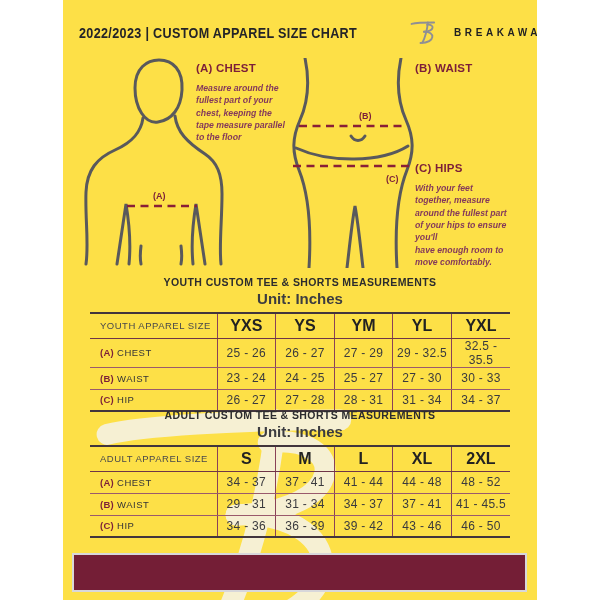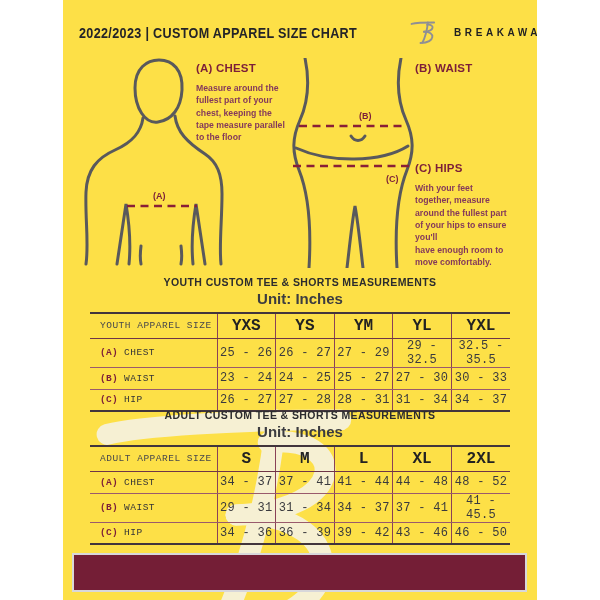--- a/index.html
+++ b/index.html
@@ -26,30 +26,30 @@
   .outline { fill:none; stroke:#59595c; stroke-width:3; stroke-linecap:round; }
   .dashline { stroke:#891f37; stroke-width:2.4; stroke-dasharray:8 5.5; }
   .diag-label { font-size:9px; font-weight:700; fill:#7c1f39; }
 
   .instr { position:absolute; z-index:1; }
   .instr-chest { left:133px; top:62px; width:112px; }
   .instr-waist { left:352px; top:62px; width:120px; }
   .instr-hips  { left:352px; top:162px; width:122px; }
   .instr h3 { font-size:11.5px; font-weight:800; color:#7c1f39; letter-spacing:.2px;
               margin-bottom:8px; }
-  .instr p { font-size:8.7px; color:#84395b; line-height:1.42;
+  .instr p { font-size:8.7px; font-style:italic; color:#84395b; line-height:1.42;
              white-space:pre-line; font-weight:600; }
 
   
   .tbl-section { position:absolute; left:27px; width:420px; z-index:1; text-align:center; }
   .sec-youth { top:276px; }
   .sec-adult { top:409px; }
   .tbl-title { font-size:10.5px; font-weight:800; color:#2c2c2e; letter-spacing:.4px; }
   .tbl-unit { font-size:15px; color:#3c3c40; margin-top:2px; font-weight:600; }
-  table.size-table { width:100%; border-collapse:collapse; table-layout:fixed; margin-top:5px;font-family:Liberation Mono, monospace; }
+  table.size-table { width:100%; border-collapse:collapse; table-layout:fixed; margin-top:5px; }
   col.c-label { width:127px; }
   .size-table th, .size-table td { border-left:1.3px solid #8a4157; vertical-align:middle; }
   .size-table th:first-child, .size-table td:first-child { border-left:none; }
   .size-table thead th { height:25px; border-top:2px solid #42353c;
         border-bottom:1.6px solid #6f3547; font-size:16px; font-weight:700; color:#222; }
   .size-table thead th.lbl { font-size:9.5px; font-weight:400; color:#48484c;
         letter-spacing:.5px; text-align:left; padding-left:10px; }
   .size-table tbody td { height:22px; border-bottom:1.3px solid #9a5a6c;
         font-size:12px; color:#3a3a3e; letter-spacing:.3px; text-align:center; }
   .size-table tbody tr:last-child td { border-bottom:2px solid #42353c; }

